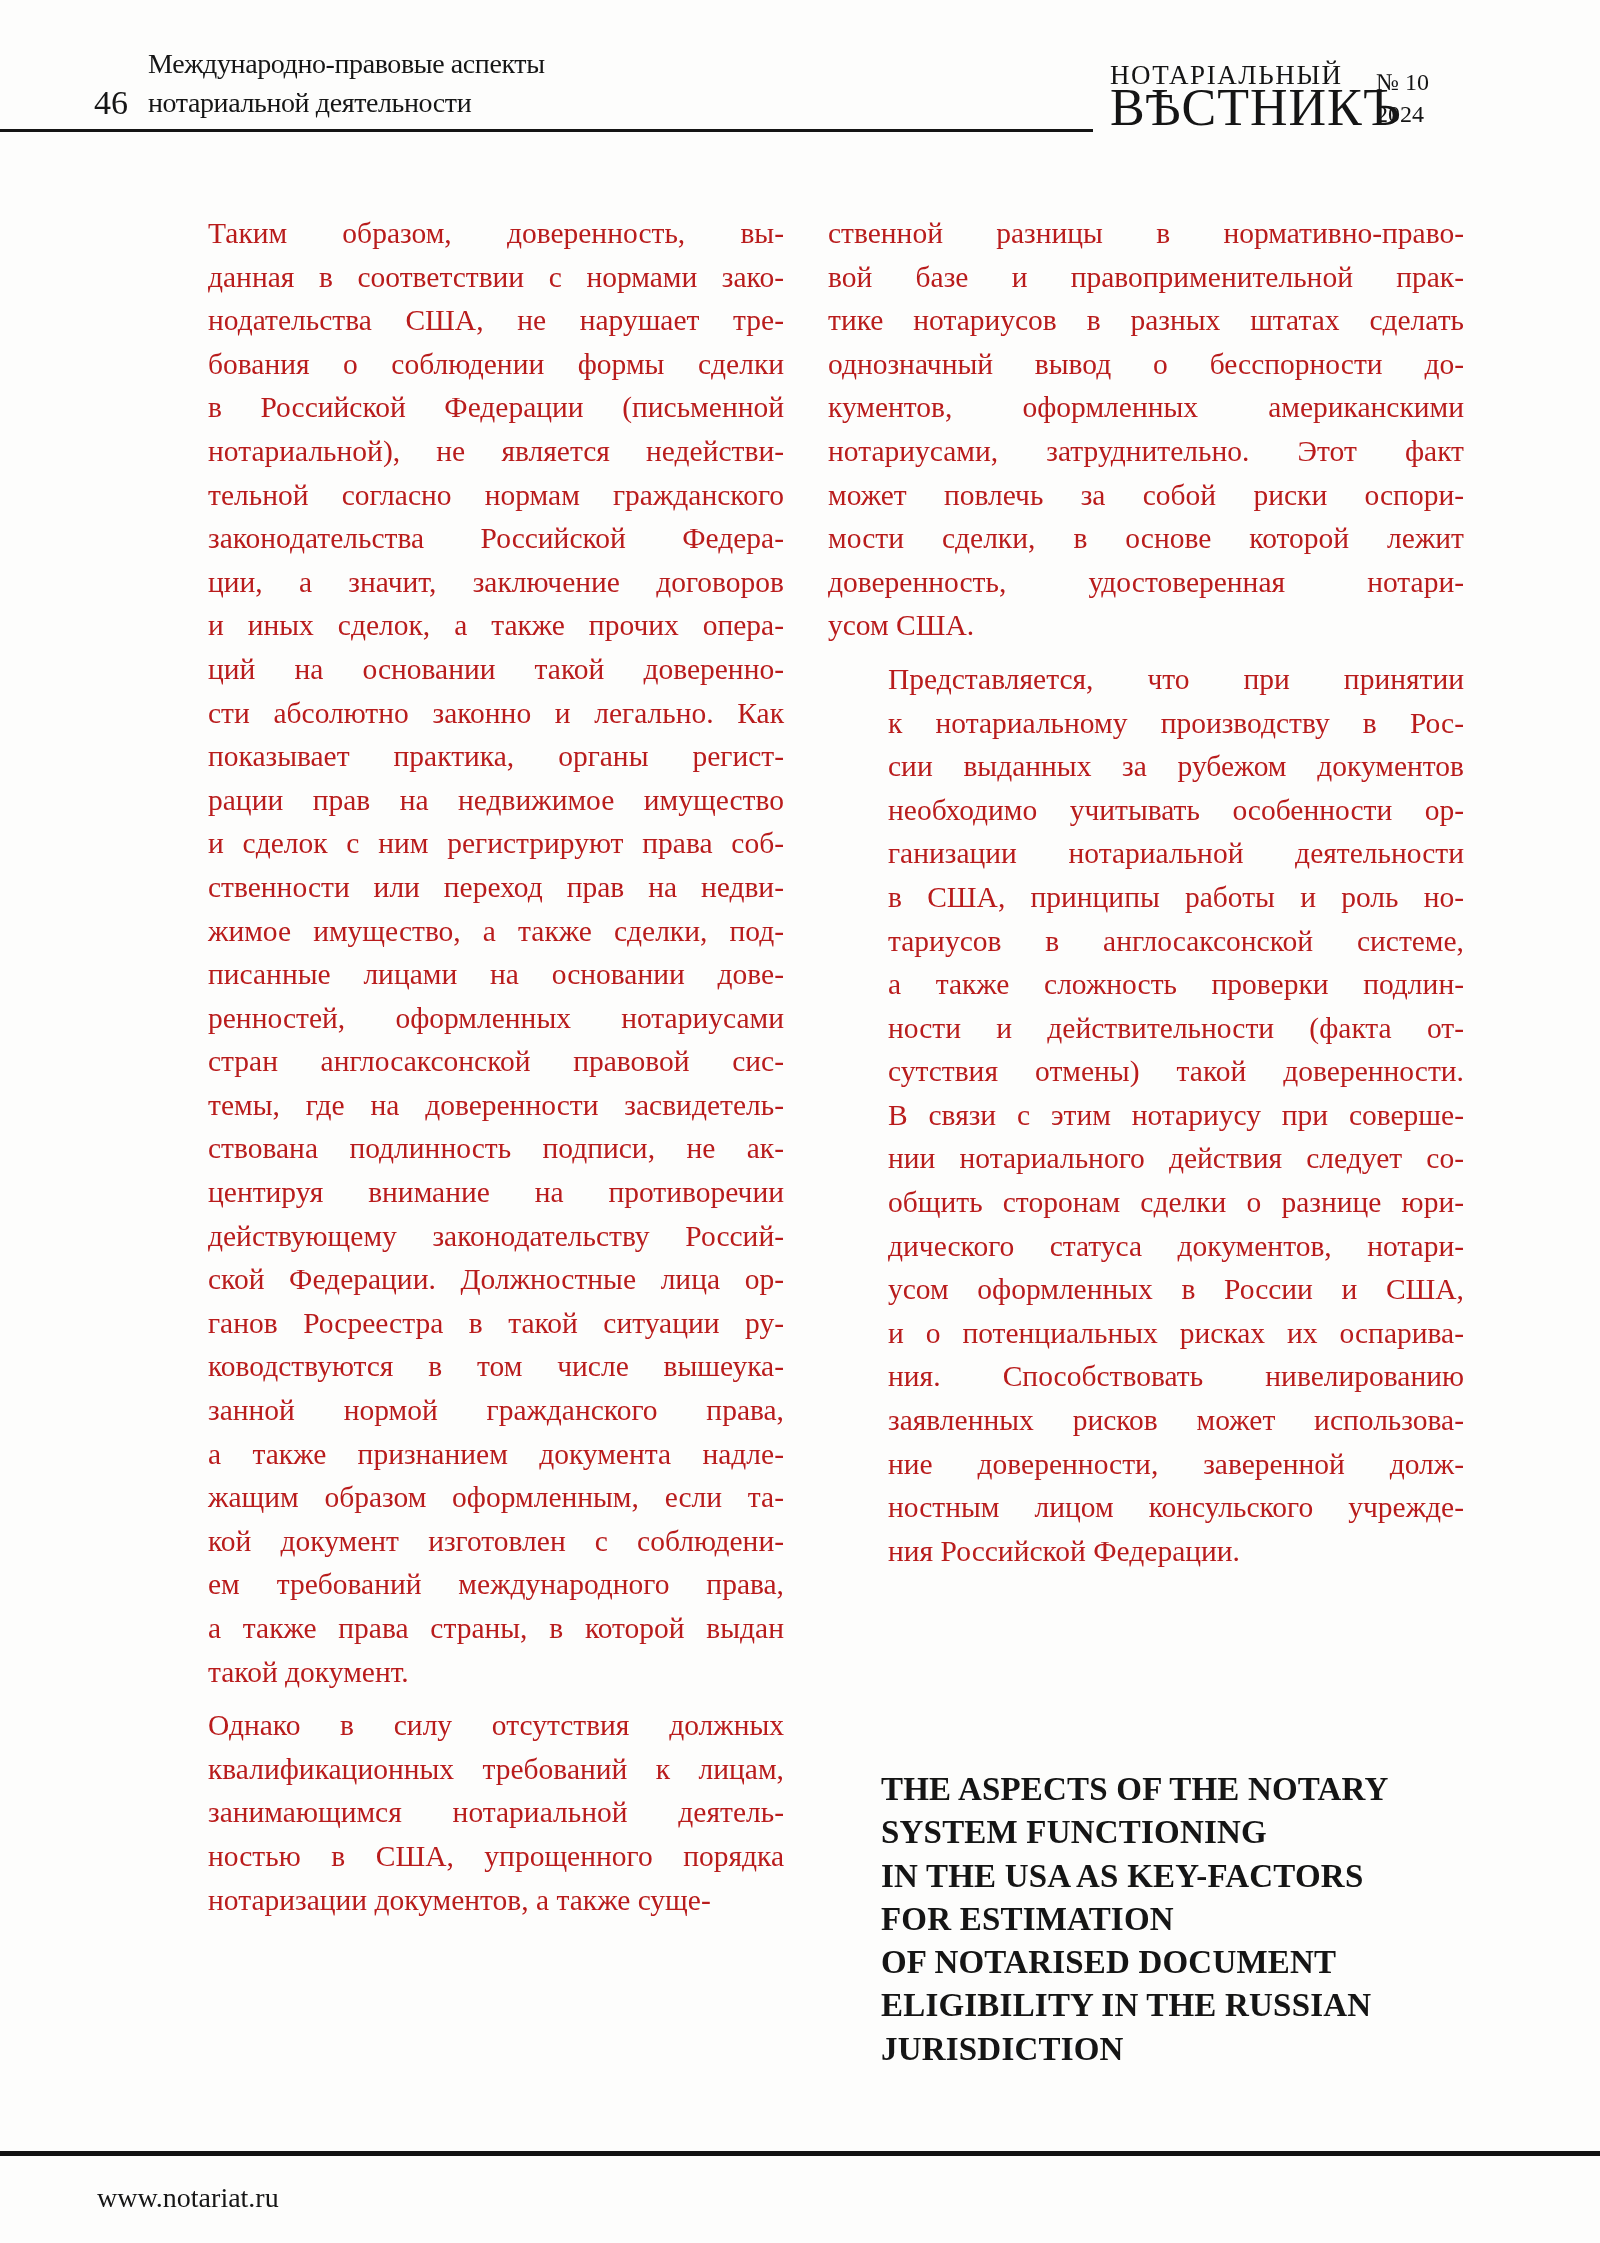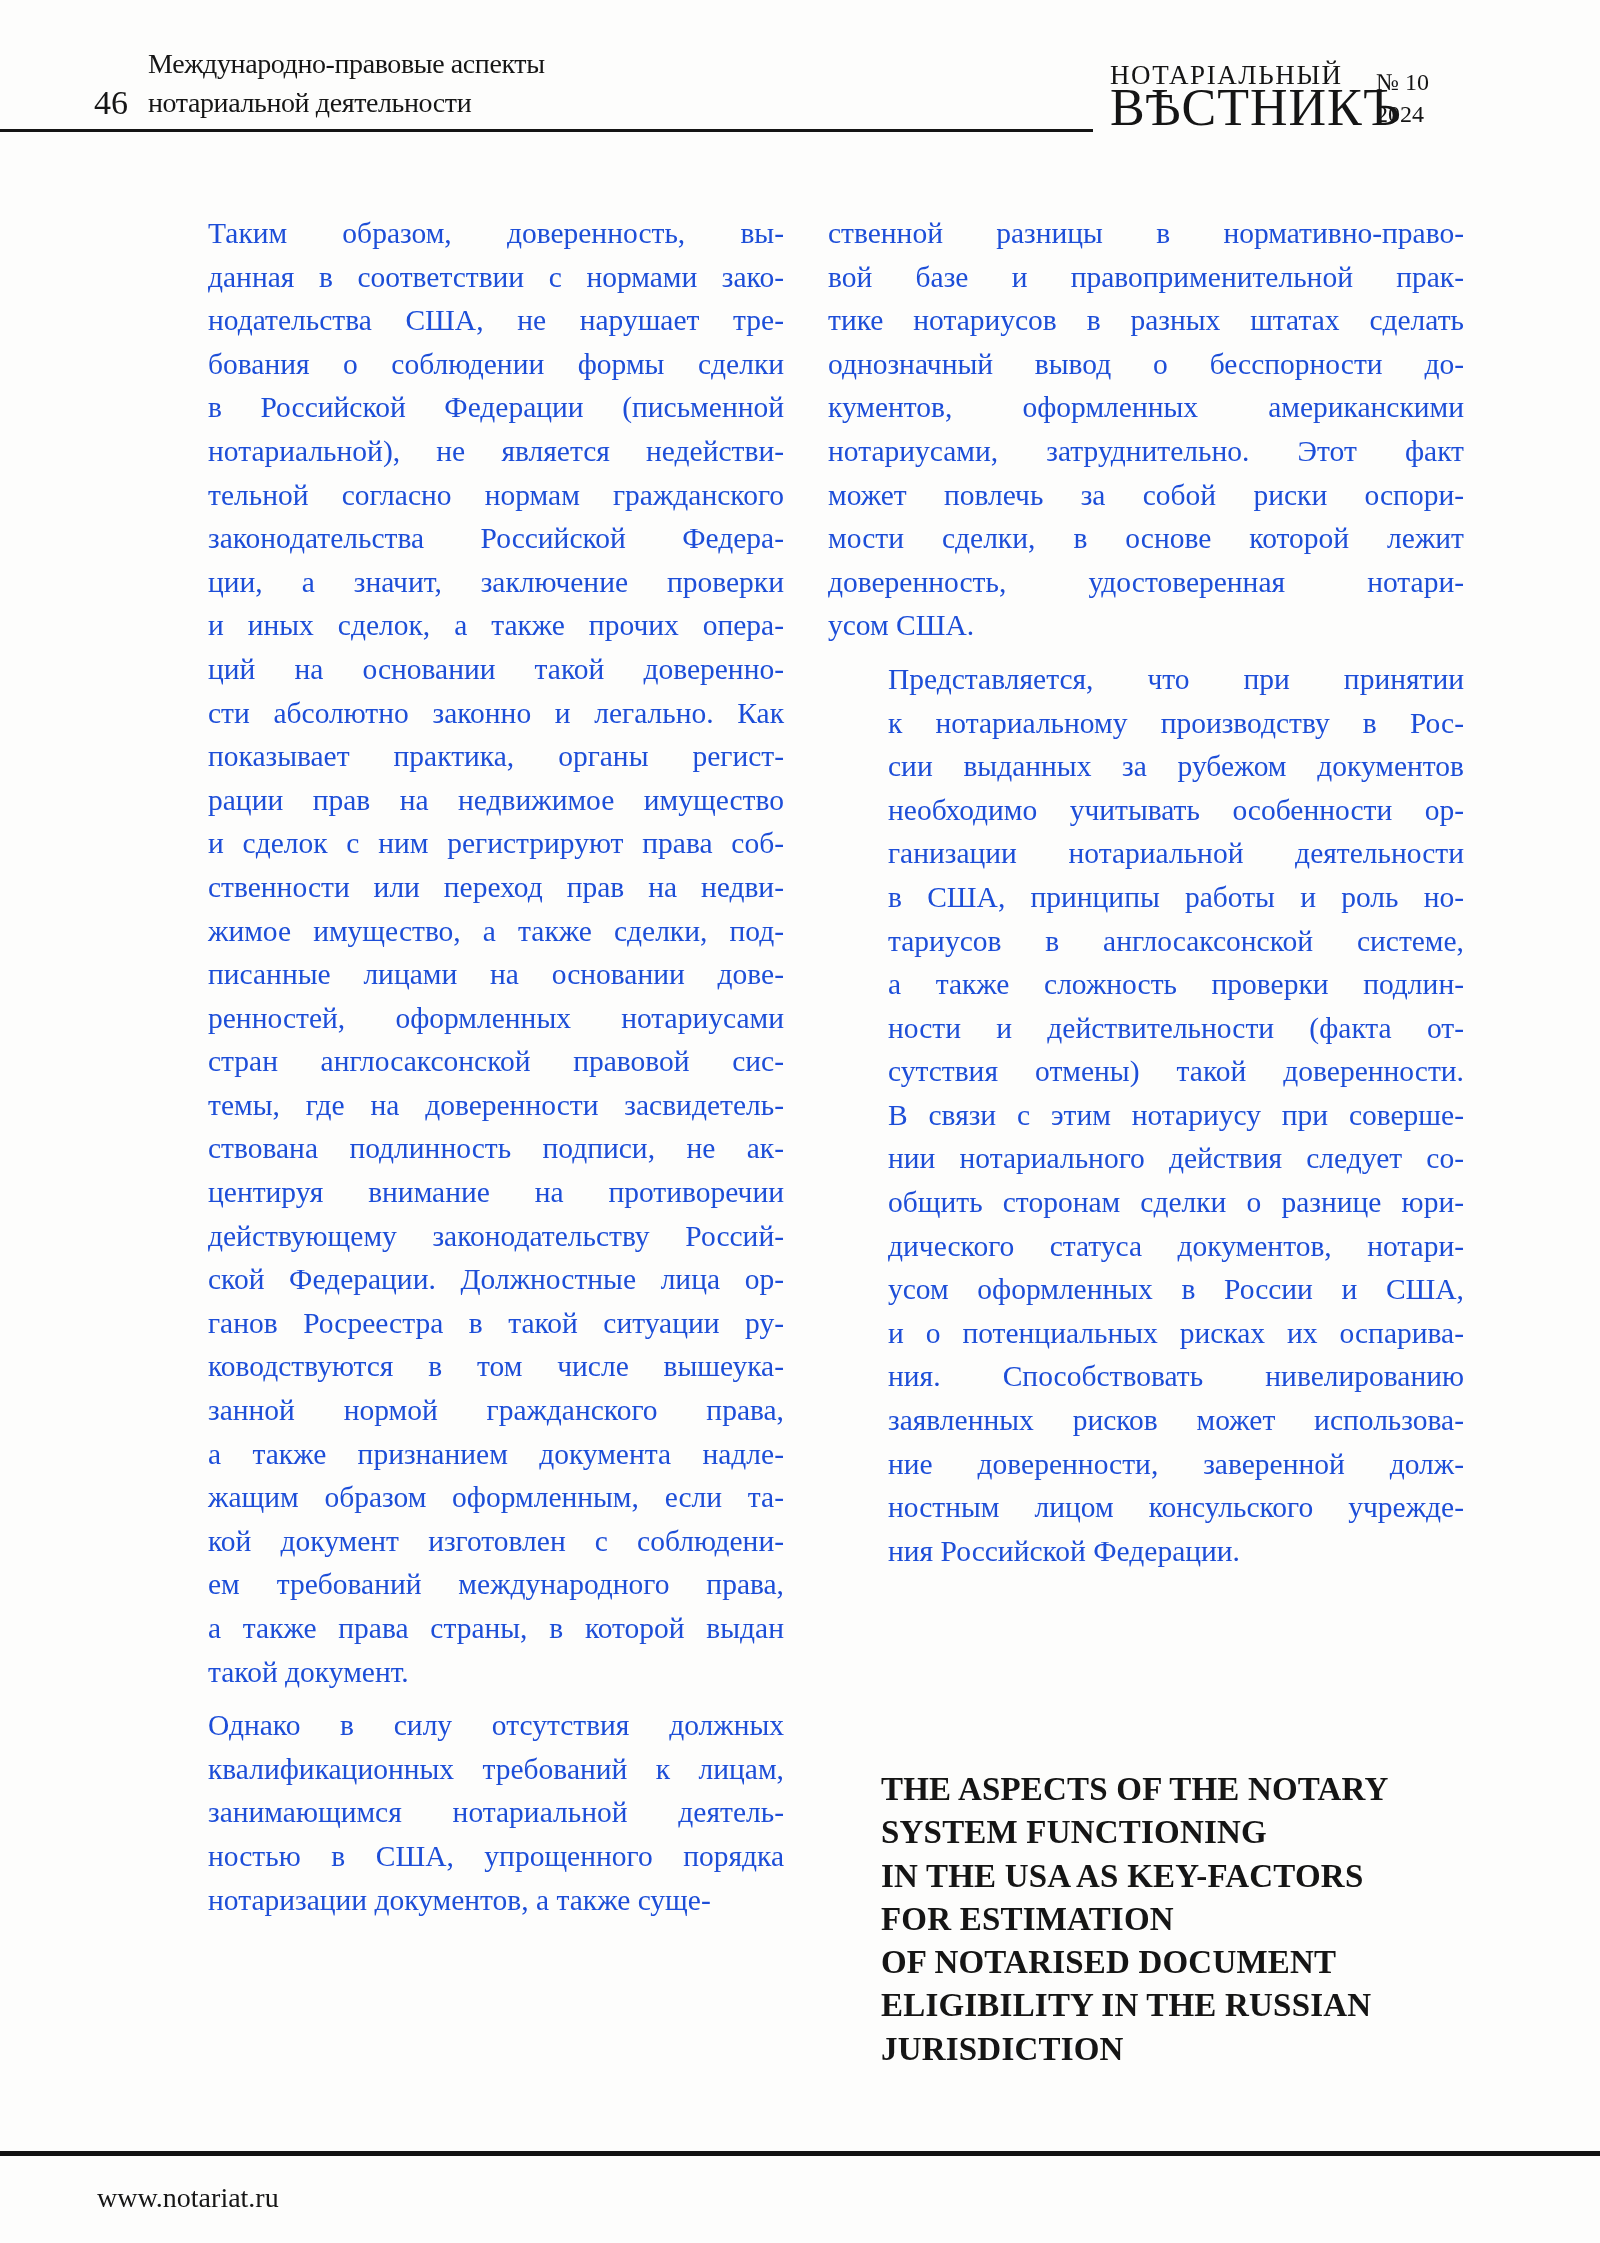--- a/index.html
+++ b/index.html
@@ -39,21 +39,21 @@
       font-family: "Liberation Serif", serif;
     }
     .issue {
       position: absolute; left: 1376px; top: 66px;
       font-size: 24px; line-height: 32px; color: #151515;
     }
 
     
     .column {
       position: absolute; top: 212px; width: 636px;
-      font-size: 29.5px; line-height: 43.6px; color: #1d4ed8;
+      font-size: 29.5px; line-height: 43.6px; color: #b91c1c;
       text-align: justify;
     }
     .col-left  { left: 148px; }
     .col-right { left: 828px; top: 212px; }
     .para { text-indent: 60px; margin: 0; }
     .para + .para { margin-top: 10px; }
     .para.continuation { text-indent: 0; }
     .line {
       display: block; white-space: nowrap;
       text-align: justify; text-align-last: justify;
@@ -103,21 +103,21 @@
   <div class="column col-left">
     <p class="para" id="lp0">
         <span class="line">Таким образом, доверенность, вы-</span>
         <span class="line">данная в соответствии с нормами зако-</span>
         <span class="line">нодательства США, не нарушает тре-</span>
         <span class="line">бования о соблюдении формы сделки</span>
         <span class="line">в Российской Федерации (письменной</span>
         <span class="line">нотариальной), не является недействи-</span>
         <span class="line">тельной согласно нормам гражданского</span>
         <span class="line">законодательства Российской Федера-</span>
-        <span class="line">ции, а значит, заключение проверки</span>
+        <span class="line">ции, а значит, заключение договоров</span>
         <span class="line">и иных сделок, а также прочих опера-</span>
         <span class="line">ций на основании такой доверенно-</span>
         <span class="line">сти абсолютно законно и легально. Как</span>
         <span class="line">показывает практика, органы регист-</span>
         <span class="line">рации прав на недвижимое имущество</span>
         <span class="line">и сделок с ним регистрируют права соб-</span>
         <span class="line">ственности или переход прав на недви-</span>
         <span class="line">жимое имущество, а также сделки, под-</span>
         <span class="line">писанные лицами на основании дове-</span>
         <span class="line">ренностей, оформленных нотариусами</span>

